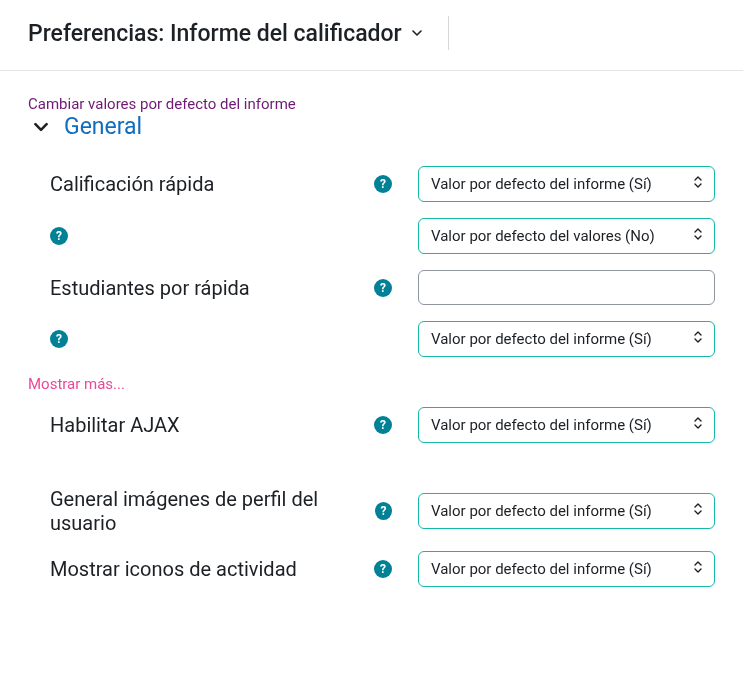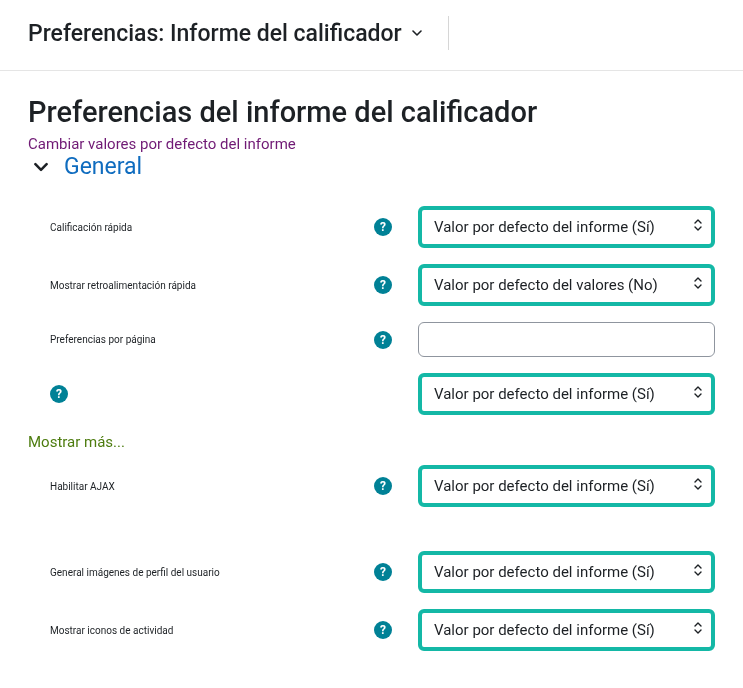--- a/index.html
+++ b/index.html
@@ -86,21 +86,21 @@
       margin-left: 22px;
     }
     .form-label-col {
       flex: 0 0 356px;
       display: flex;
       align-items: center;
       justify-content: space-between;
       padding-right: 14px;
     }
     .form-label {
-      font-size: 10px;
+      font-size: 20px;
       color: #1d2125;
     }
     .help-icon {
       width: 18px;
       height: 18px;
       border-radius: 50%;
       background: #008196;
       color: #fff;
       font-size: 12px;
       font-weight: 700;
@@ -109,21 +109,21 @@
       justify-content: center;
       cursor: pointer;
     }
     .form-control-col {
       flex: 1;
       padding-left: 12px;
     }
     .form-select {
       width: 100%;
       padding: 8px 34px 8px 12px;
-      border: 4px solid #14b8a6;
+      border: 1px solid #14b8a6;
       border-radius: 6px;
       font-size: 15px;
       color: #1d2125;
       background: #fff;
       appearance: none;
       cursor: pointer;
       position: relative;
     }
     .select-wrapper {
       position: relative;
@@ -140,21 +140,21 @@
       width: 100%;
       padding: 8px 12px;
       border: 1px solid #8f959e;
       border-radius: 6px;
       font-size: 15px;
       color: #1d2125;
       background: #fff;
     }
     .show-more-link {
       display: block;
-      color: #4d7c0f;
+      color: #ec4899;
       font-size: 15px;
       text-decoration: none;
       cursor: pointer;
       margin: 10px 0 6px 0;
     }
     .section2 {
       margin-top: 28px;
     }
   </style>
 </head>
@@ -166,21 +166,20 @@
     <span class="header-chevron">
       <svg width="10" height="10" viewBox="0 0 10 10">
           <path d="M1 3 L5 7 L9 3" stroke="#1d2125" stroke-width="1.6" fill="none" stroke-linecap="round" stroke-linejoin="round"></path>
         </svg>
     </span>
   </div>
   <div class="header-divider"></div>
 </div>
 
 <div class="content">
-  <h1 class="page-title">Preferencias del informe del calificador</h1>
   <a class="change-defaults-link">Cambiar valores por defecto del informe</a>
 
   <div class="section">
     <div class="section-header">
       <span class="section-chevron">
         <svg width="14" height="14" viewBox="0 0 10 10">
             <path d="M1 3 L5 7 L9 3" stroke="#1d2125" stroke-width="1.8" fill="none" stroke-linecap="round" stroke-linejoin="round"></path>
           </svg>
       </span>
       <h2 class="section-title">General</h2>
@@ -198,38 +197,37 @@
             <svg width="10" height="14" viewBox="0 0 10 14">
                 <path d="M2 5 L5 2 L8 5 M2 9 L5 12 L8 9" stroke="#1d2125" stroke-width="1.4" fill="none" stroke-linecap="round" stroke-linejoin="round"></path>
               </svg>
           </span>
         </div>
       </div>
     </div>
 
     <div class="form-row">
       <div class="form-label-col">
-        <span class="form-label">Mostrar retroalimentación rápida</span>
         <span class="help-icon">?</span>
       </div>
       <div class="form-control-col">
         <div class="select-wrapper">
           <div class="form-select">Valor por defecto del valores (No)</div>
           <span class="select-caret">
             <svg width="10" height="14" viewBox="0 0 10 14">
                 <path d="M2 5 L5 2 L8 5 M2 9 L5 12 L8 9" stroke="#1d2125" stroke-width="1.4" fill="none" stroke-linecap="round" stroke-linejoin="round"></path>
               </svg>
           </span>
         </div>
       </div>
     </div>
 
     <div class="form-row">
       <div class="form-label-col">
-        <span class="form-label">Preferencias por página</span>
+        <span class="form-label">Estudiantes por rápida</span>
         <span class="help-icon">?</span>
       </div>
       <div class="form-control-col">
         <input type="text" class="form-input" value="" style="">
       </div>
     </div>
 
     <div class="form-row">
       <div class="form-label-col">
         <span class="help-icon">?</span>

